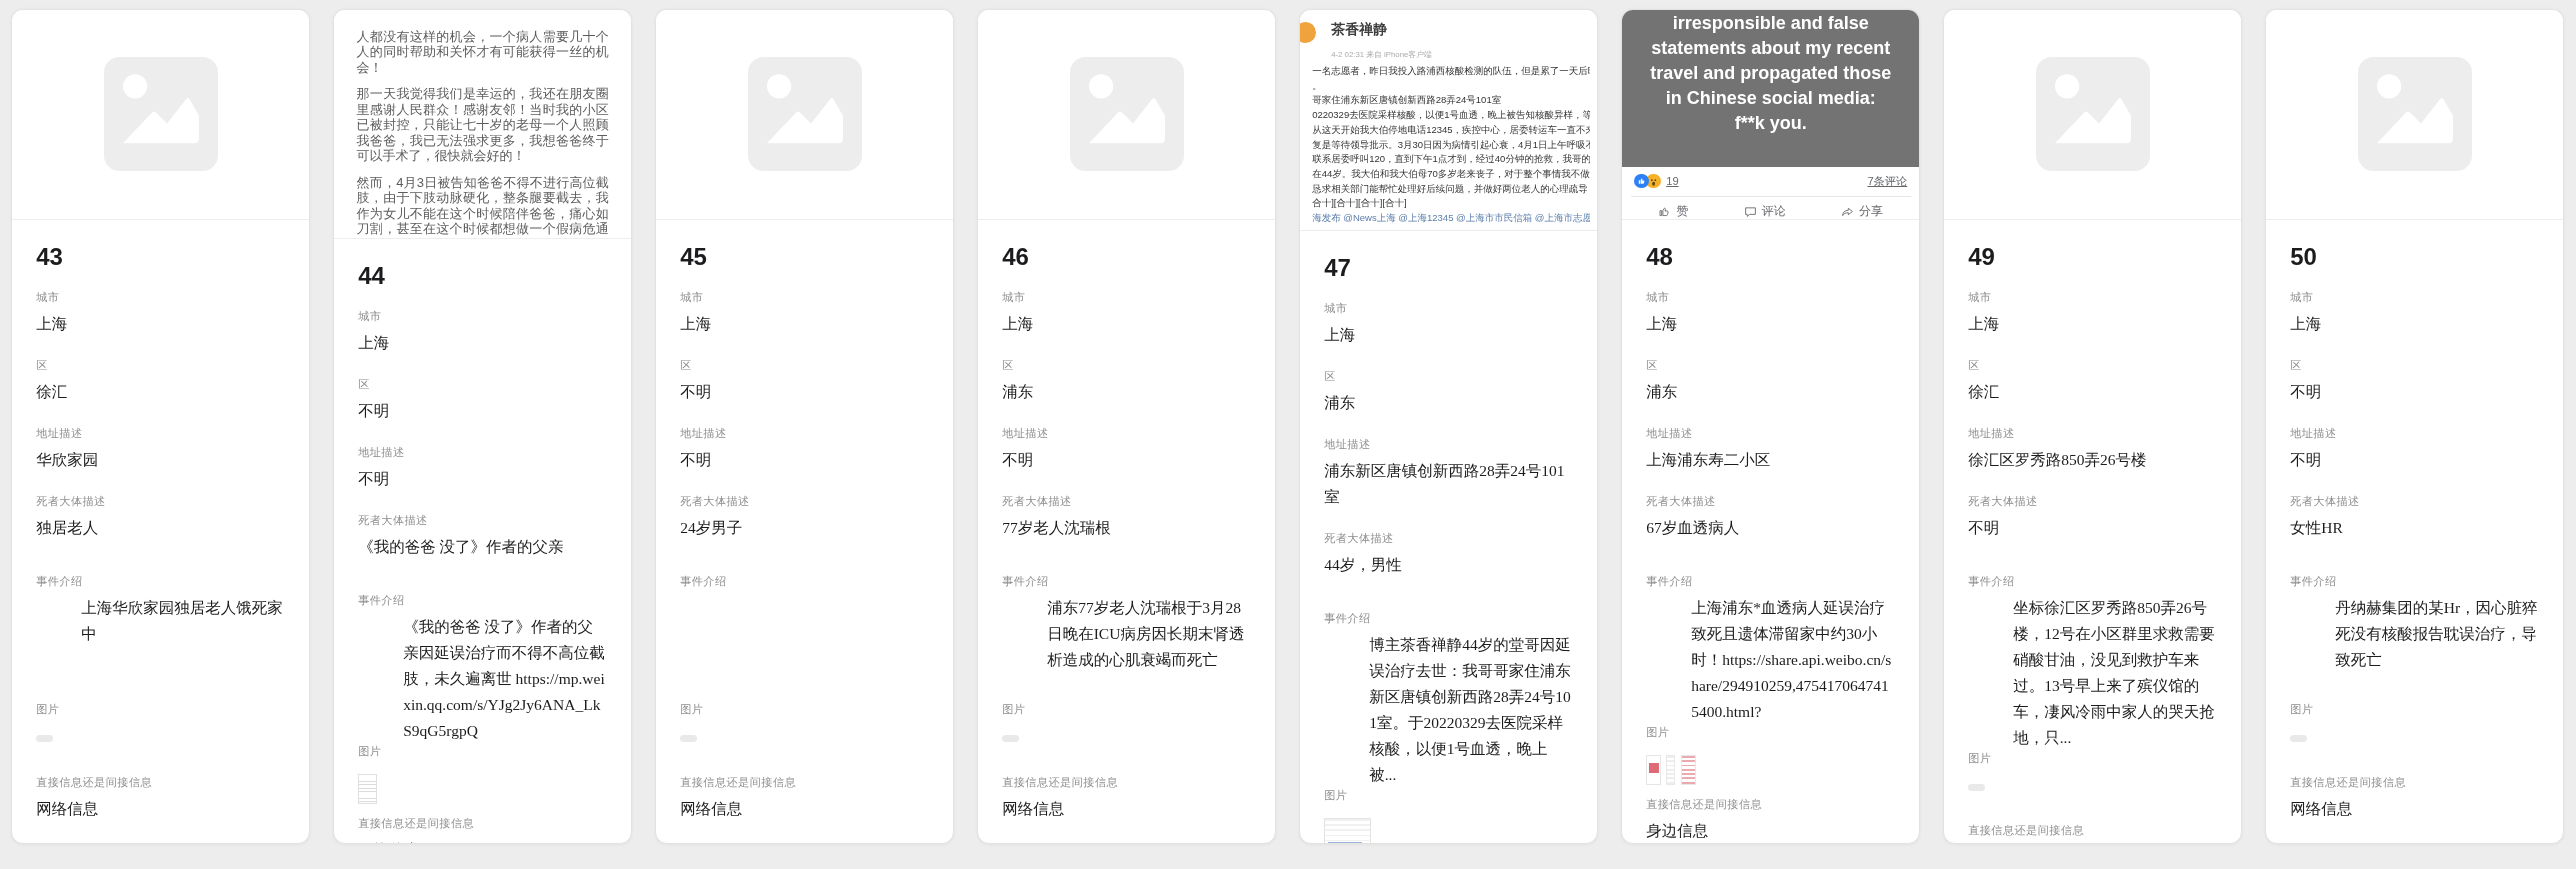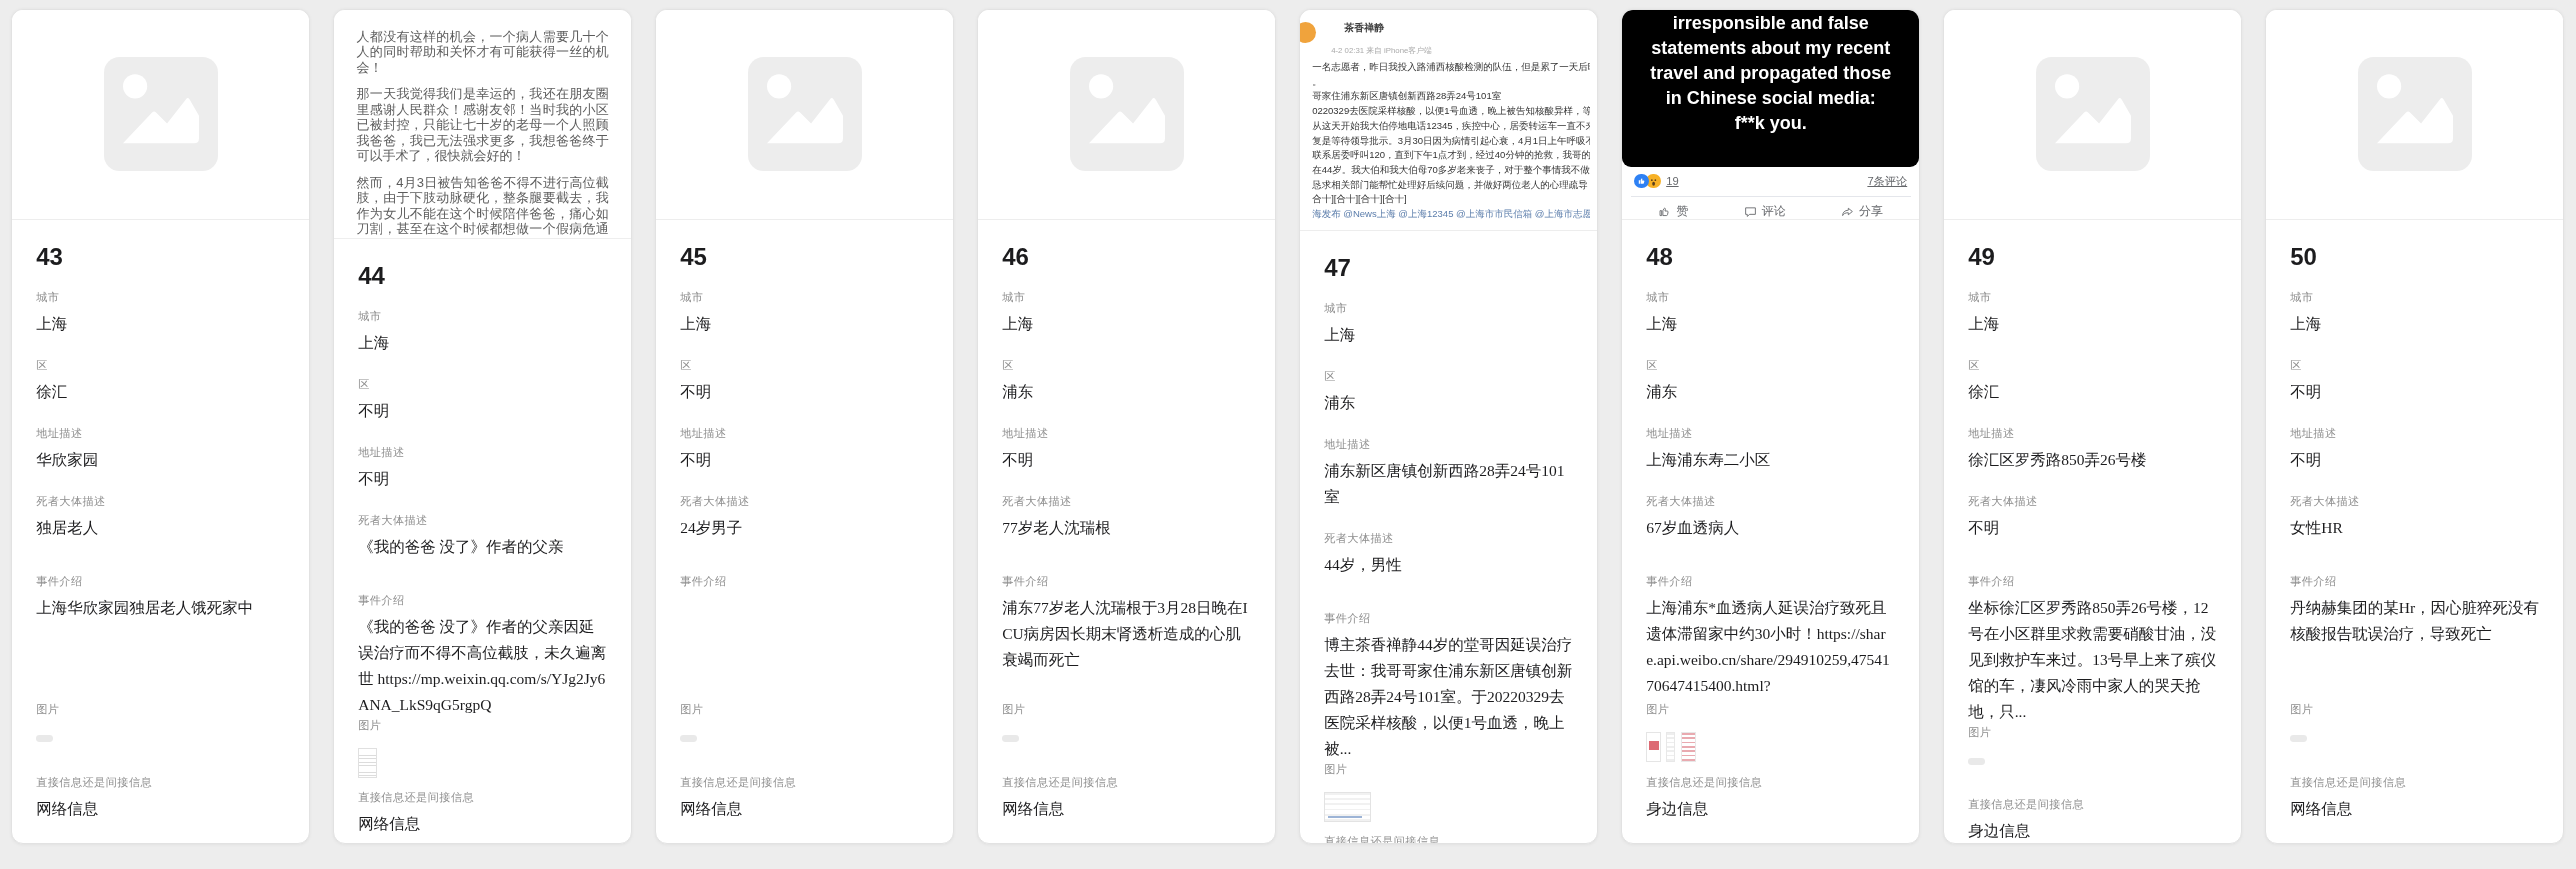--- a/index.html
+++ b/index.html
@@ -17,44 +17,44 @@
   }
   
   .media{height:209px;flex:none;border-bottom:0.9px solid #ededed;background:#fff;position:relative;overflow:hidden;}
   .media.center{display:flex;align-items:center;justify-content:center;}
   
   .textshot{padding:19px 22.4px 0;font-size:13px;line-height:15.5px;color:#4f4f4f;text-align:justify;filter:blur(0.4px);opacity:.92;}
   .textshot p{margin:0 0 11.2px;}
   
   .weibo{padding:11.2px 7px 0 12px;}
   .wb-avatar{position:absolute;left:-5.2px;top:12px;width:21px;height:21px;border-radius:50%;background:#f0a33c;}
-  .wb-name{font-size:10px;font-weight:700;color:#3d3d3d;margin-left:32px;}
+  .wb-name{font-size:14px;font-weight:700;color:#3d3d3d;margin-left:19px;}
   .wb-meta{font-size:7.8px;color:#aaa;margin-left:19px;margin-top:10px;}
   .wb-body{margin-top:4.3px;font-size:9.5px;line-height:14.7px;color:#333;}
   .wb-line{white-space:nowrap;overflow:hidden;}
   .wb-links{color:#5b7dab;}
   
-  .fb-red{height:157px;background:#000000;color:#fff;font-weight:700;font-size:18px;line-height:25px;
-    text-align:center;padding:1.7px 26px 0;box-sizing:border-box;border-radius:9px;}
+  .fb-red{height:157px;background:#737373;color:#fff;font-weight:700;font-size:18px;line-height:25px;
+    text-align:center;padding:1.7px 26px 0;box-sizing:border-box;}
   .fb-reacts{height:29px;display:flex;align-items:center;padding:0 12px;font-size:11.2px;color:#65676b;text-decoration:underline;}
   .rx{width:14.7px;height:14.7px;border-radius:50%;display:inline-flex;align-items:center;justify-content:center;flex:none;}
   .rx.like{background:#2e81f4;z-index:1;}
   .rx.wow{background:#f7b126;margin-left:-2.6px;}
   .rx-count{margin-left:5.2px;}
   .fb-comments{margin-left:auto;}
   .fb-actions{border-top:0.9px solid #e4e6eb;margin:0 8.6px;display:flex;justify-content:space-around;padding-top:6px;color:#65676b;font-size:12px;}
   .fb-act{display:inline-flex;align-items:center;gap:5.2px;}
   
   .body{flex:1;display:flex;flex-direction:column;padding:22.4px 24px 21px;min-height:0;}
   .num{font-size:24px;font-weight:600;color:#1c1c1e;line-height:29px;margin-bottom:19px;}
   .field{margin-bottom:21px;font-family:Liberation Serif, serif;}
   .lbl{font-size:11.2px;color:#8f8f8f;letter-spacing:0.4px;margin-bottom:6px;}
   .val{font-size:15.5px;color:#1c1c1e;line-height:26px;}
   .field.event{margin-top:12px;margin-bottom:0;}
-  .event .val{min-height:97px;word-break:break-all;}
+  .event .val{min-height:97px;word-break:break-all;margin-left:45px;}
   .field.pic{margin-top:auto;margin-bottom:0;}
   .thumbrow{min-height:34px;padding-top:8.6px;display:flex;align-items:flex-start;gap:5.2px;}
   .thumb-pill{width:17px;height:7px;border-radius:3.4px;background:#e9e9e9;margin-top:3.4px;}
   .thumb-doc{width:16.4px;height:28px;border:0.9px solid #e0e0e0;background:repeating-linear-gradient(#fff 0 2.6px,#dcdcdc 2.6px 3.4px);}
   .thumb-shot{width:45px;height:28px;border:0.9px solid #e3e3e3;background:repeating-linear-gradient(#f1f1f1 0 1.7px,#fff 1.7px 5.2px);position:relative;}
   .thumb-shot::after{content:"";position:absolute;left:2.6px;right:8.6px;bottom:2.6px;height:1.7px;background:#9db4d6;}
   .t-a{width:13px;height:28px;border:0.9px solid #e5e5e5;background:#fff;position:relative;}
   .t-a::after{content:"";position:absolute;left:1.7px;right:1.7px;top:7.8px;height:9.5px;background:#dd6a74;}
   .t-b{width:7px;height:28px;border:0.9px solid #e8e8e8;background:repeating-linear-gradient(#eee 0 1.7px,#fff 1.7px 4.3px);}
   .t-c{width:13px;height:28px;border:0.9px solid #e8e8e8;background:repeating-linear-gradient(#e9aab0 0 1.7px,#fff 1.7px 4.3px);}

